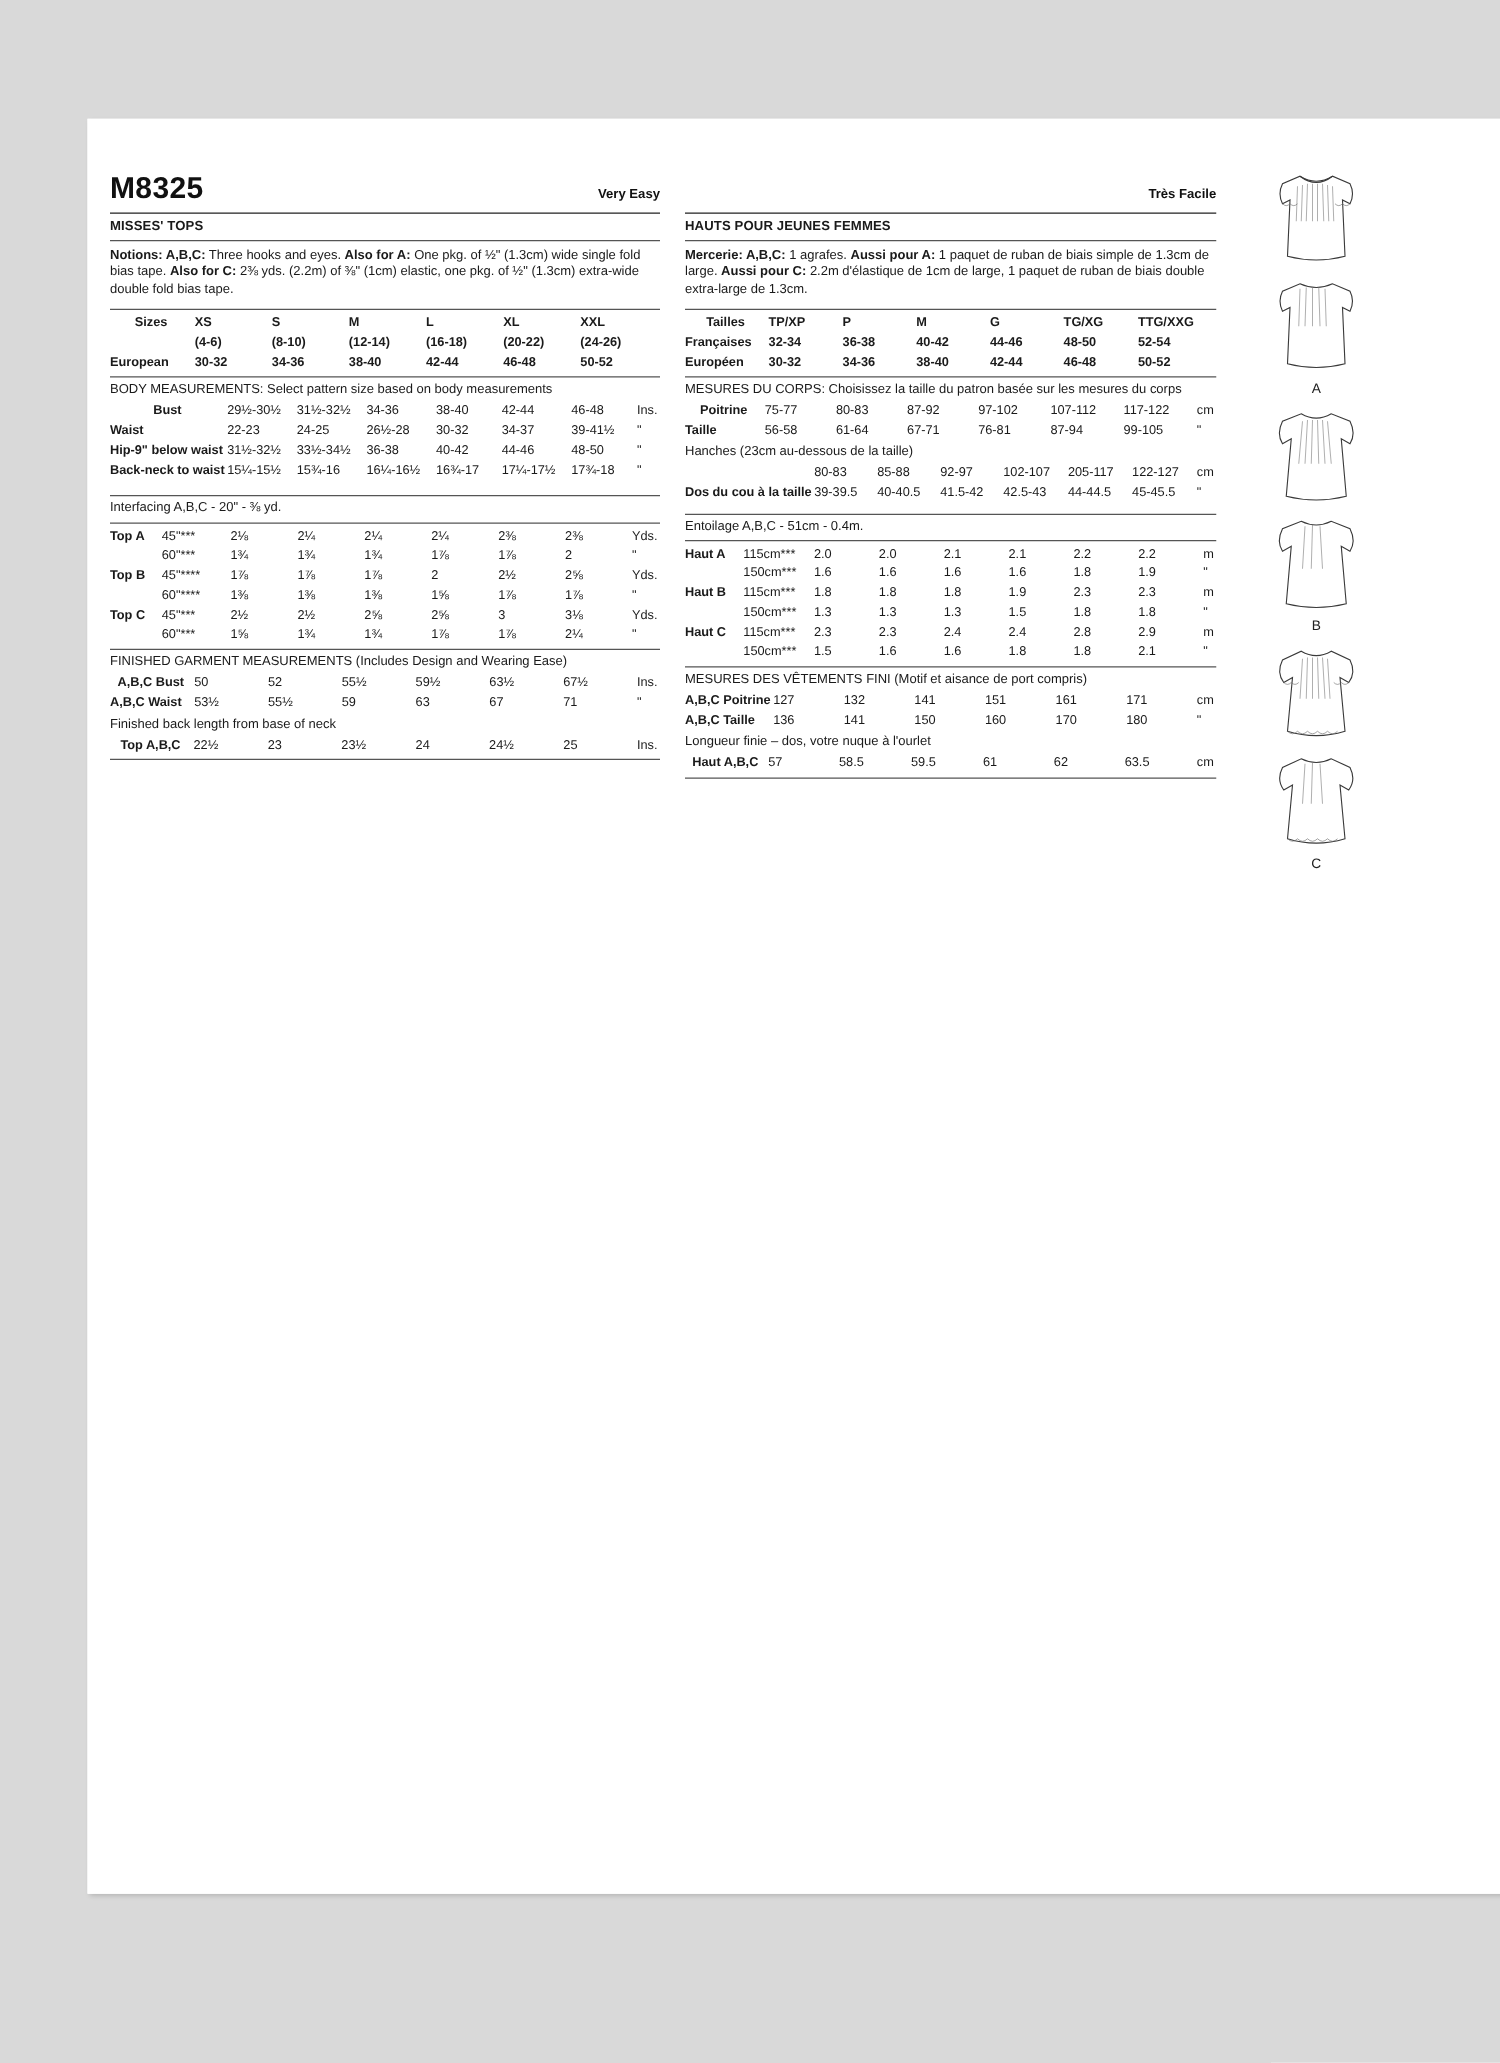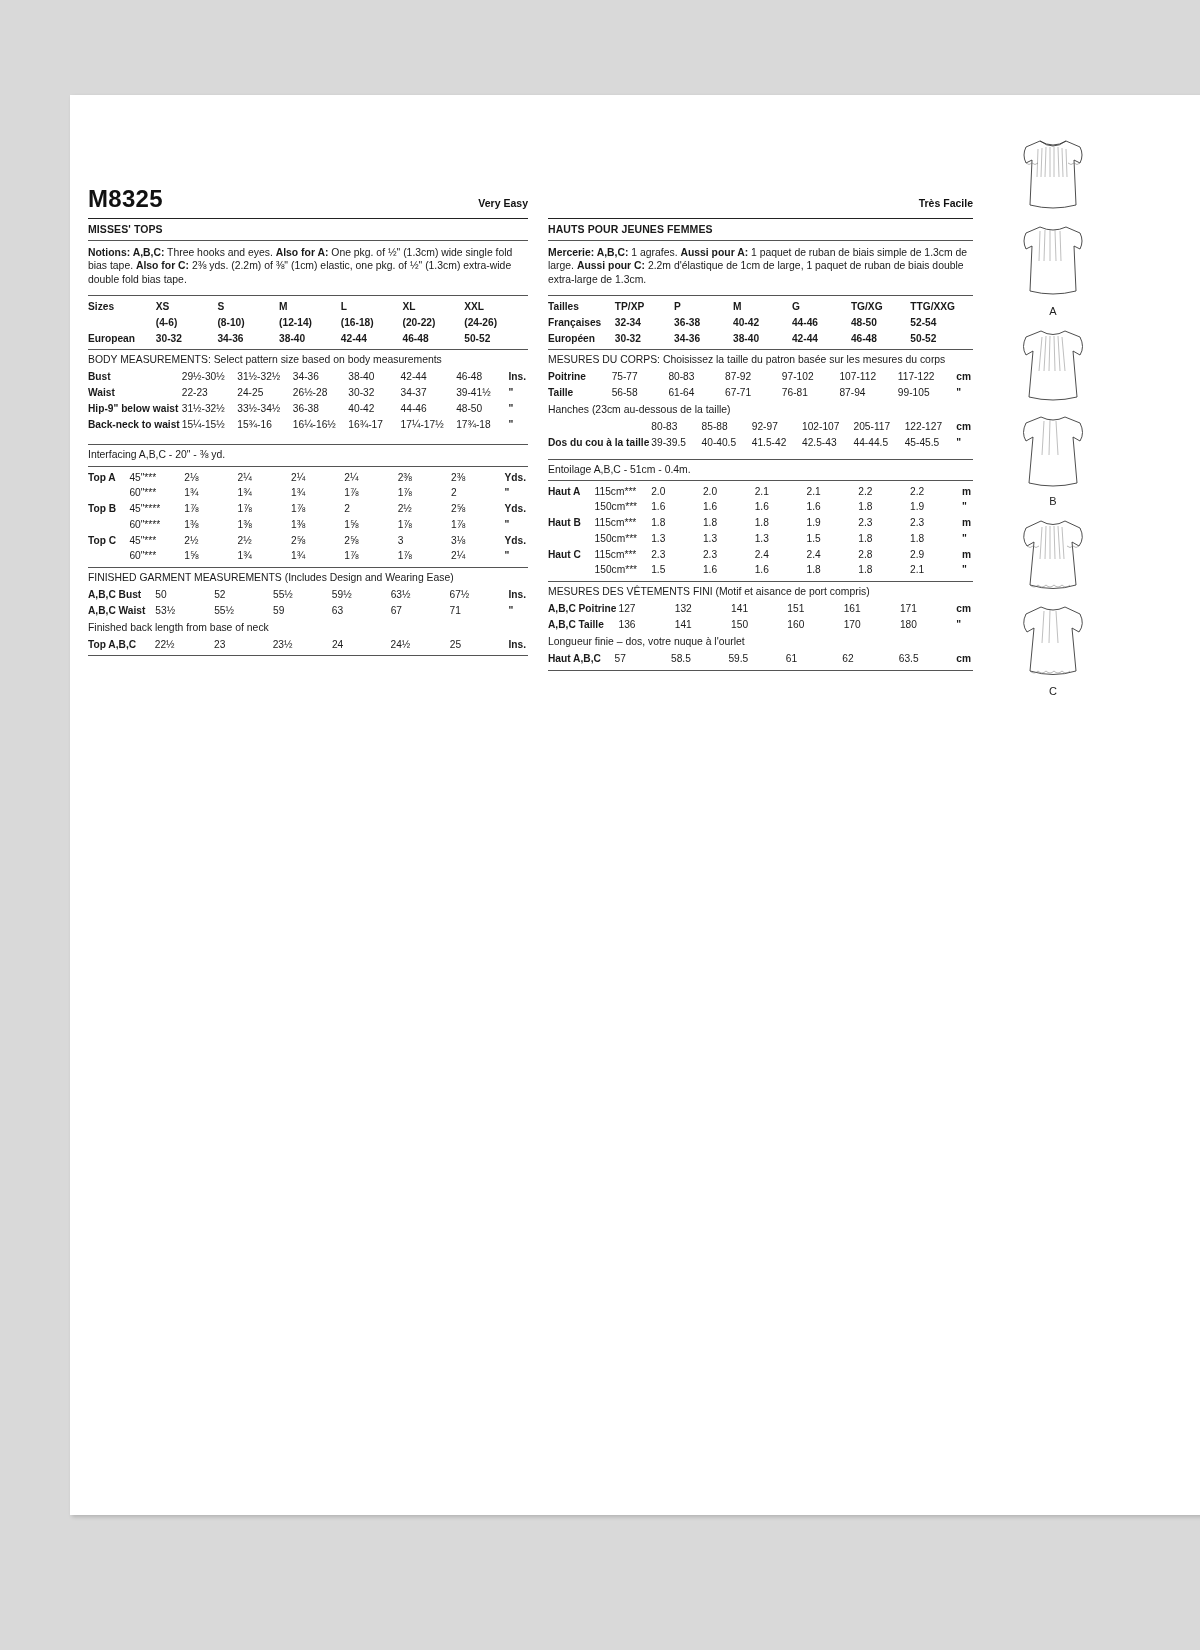--- a/index.html
+++ b/index.html
@@ -50,21 +50,20 @@
   .head-row {
     display: flex;
     justify-content: space-between;
     align-items: baseline;
   }
   .pattern-no {
     font-size: 24px;
     font-weight: bold;
     letter-spacing: 0.3px;
     color: #111;
-    margin-top: 48px;
   }
   .difficulty {
     font-size: 10.5px;
     font-weight: bold;
     color: #111;
     margin-left: 16px;
   }
   .rule {
     border-top: 1.6px solid #222;
     margin-top: 3px;
@@ -92,32 +91,32 @@
     width: 100%;
     font-size: 10.2px;
     margin-top: 2px;
   }
   table.tbl td {
     padding: 1px 2px 1px 0;
     vertical-align: top;
     white-space: nowrap;
   }
   .lbl { font-weight: bold; }
-  .unit { text-align: left; font-weight: bold; }
+  .unit { text-align: left; }
 
   .section-head {
     font-size: 10.4px;
     font-weight: normal;
     margin-top: 2px;
   }
   .spacer { height: 9px; }
   .spacer-sm { height: 5px; }
 
   
-  td.c1 { width: 66px; }
+  td.c1 { width: 66px; text-align: center; }
   td.c2 { width: 60px; }
   td.cw { width: 58px; }
 
   
   .illus {
     position: absolute;
     left: 900px;
     top: 0;
     width: 130px;
   }

